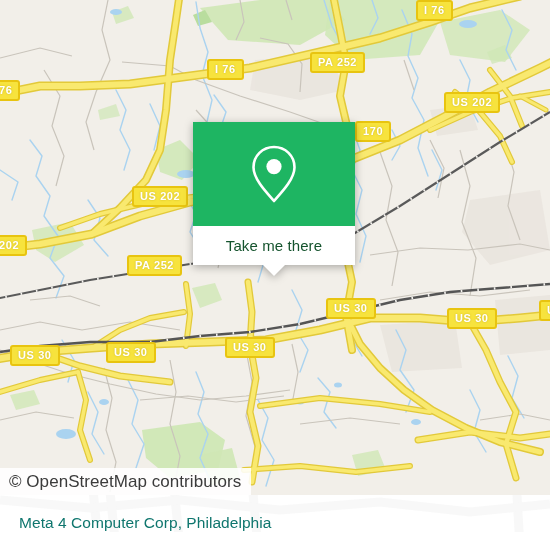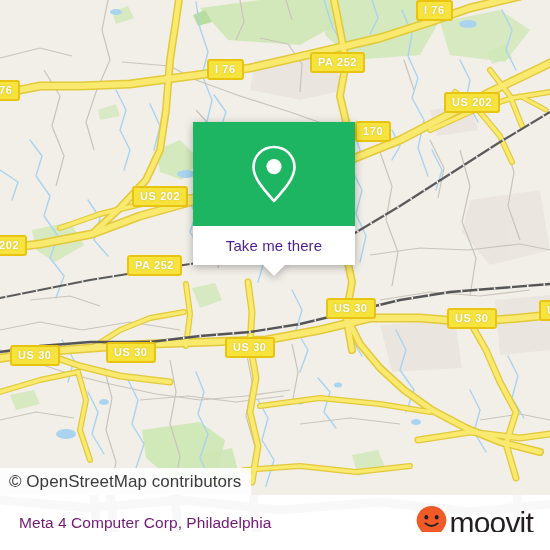--- a/index.html
+++ b/index.html
@@ -65,21 +65,21 @@
   #popup-bar {
     height: 39px;
     background: #ffffff;
     display: flex;
     align-items: center;
     justify-content: center;
     position: relative;
   }
   #popup-label {
     font-size: 15px;
-    color: #4c1d95;
+    color: #14532d;
     letter-spacing: .1px;
   }
   #popup-tail {
     position: absolute;
     left: 50%;
     bottom: -11px;
     margin-left: -11px;
     width: 0; height: 0;
     border-left: 11px solid transparent;
     border-right: 11px solid transparent;
@@ -119,21 +119,21 @@
     position: relative;
     width: 100%; height: 100%;
     display: flex;
     align-items: center;
     justify-content: space-between;
     padding: 0 17px 0 19px;
     box-sizing: border-box;
   }
   #footer-title {
     font-size: 15.5px;
-    color: #701a75;
+    color: #0f766e;
     letter-spacing: .05px;
     white-space: nowrap;
   }
   #brand {
     display: flex;
     align-items: center;
     gap: 1px;
   }
   #brand-word {
     font-size: 30px;
@@ -375,25 +375,16 @@
           <path d="M346,316 L360,344 L380,368 L404,390 L432,410 L466,428 L500,442 L540,452"></path>
           <path d="M470,322 L486,350 L500,382 L516,412 L506,444 L516,478 L520,548"></path>
           <path d="M244,470 L300,466 L356,472 L410,466 L470,472"></path>
           <path d="M0,500 L90,508 L180,500 L280,510 L380,502 L470,512 L550,504"></path>
           <path d="M104,368 L112,398 L106,430 L116,462 L110,492 L116,548"></path>
         </g>
       </svg>
     </div>
     <div id="footer-inner">
       <span id="footer-title">Meta 4 Computer Corp, Philadelphia</span>
-      <span id="brand">
-        <svg width="33" height="36" viewBox="0 0 33 36">
-          <path d="M16.5 1 C8.2 1 1.6 7.5 1.6 15.6 C1.6 24 11 31.4 16.5 35.2 C22 31.4 31.4 24 31.4 15.6 C31.4 7.5 24.8 1 16.5 1 Z" fill="#ef5a28"></path>
-          <ellipse cx="11.3" cy="12.2" rx="1.9" ry="2.3" fill="#231f20"></ellipse>
-          <ellipse cx="21.7" cy="12.2" rx="1.9" ry="2.3" fill="#231f20"></ellipse>
-          <path d="M10.4 18.4 Q16.5 23.6 22.6 18.4" fill="none" stroke="#231f20" stroke-width="1.9" stroke-linecap="round"></path>
-        </svg>
-        <span id="brand-word">moovit</span>
-      </span>
     </div>
   </div>
 
 </div>
 
 </body></html>

